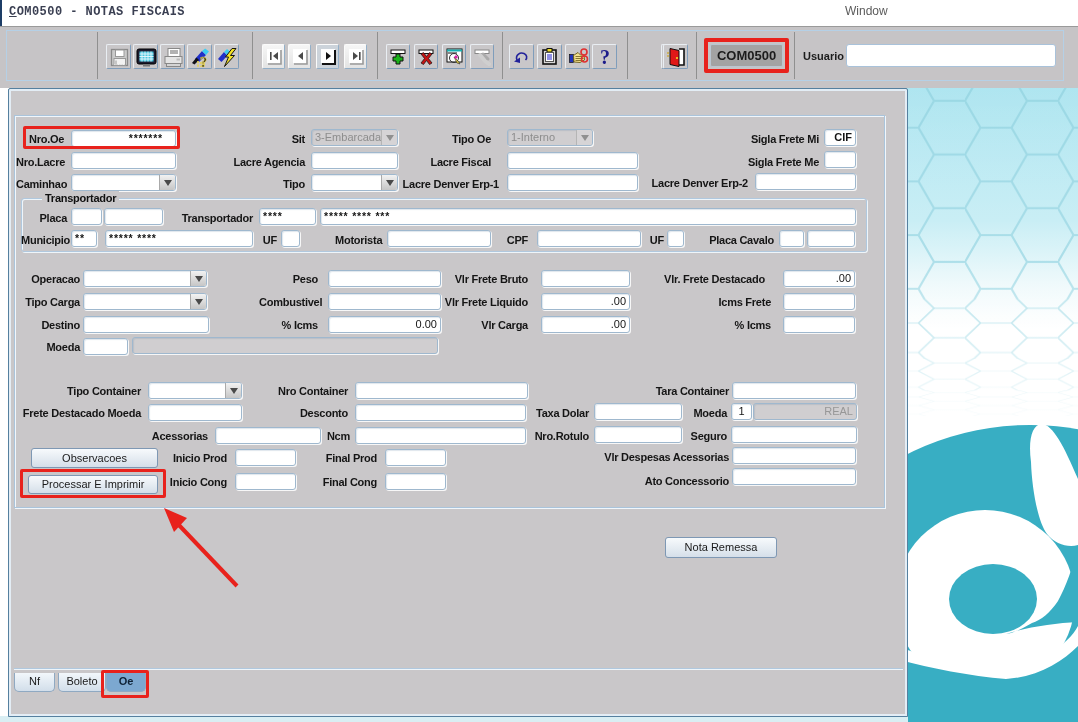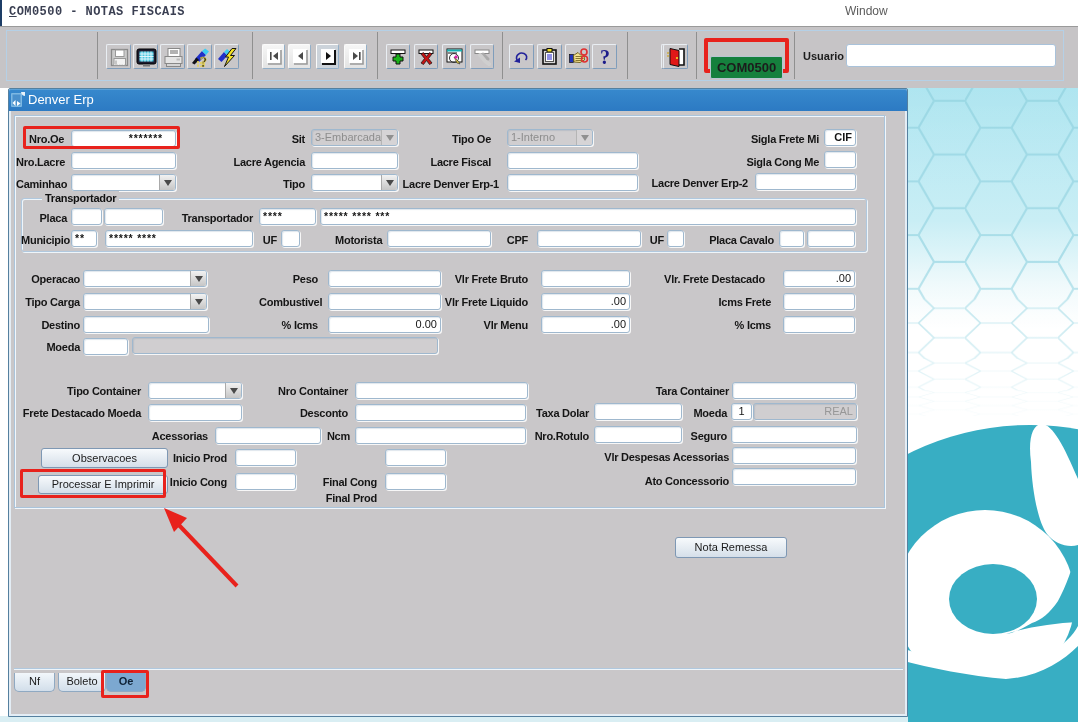--- a/index.html
+++ b/index.html
@@ -14,21 +14,21 @@
 
 #toolbar { position:absolute; left:0; top:26px; width:1078px; height:62px; background:#c6c4c6; border-top:1px solid #9a9a9a; }
 #tbframe { position:absolute; left:6px; top:3px; width:1058px; height:51px; border:1px solid #b5d0e6; }
 .tsep { position:absolute; top:5px; width:1px; height:47px; background:#8f8f8f; }
 .tbtn { position:absolute; top:17px; width:25px; height:25px; background:#c9c7c9; border-radius:2px;
   border-top:1px solid #e9eef3; border-left:1px solid #e9eef3; border-right:1px solid #7f9dbb; border-bottom:1px solid #7f9dbb; }
 .tbtn svg { position:absolute; left:2px; top:2px; }
 .navb { background:linear-gradient(#f6f6f6,#e3e3e3); border-color:#fbfbfb #93afc8 #93afc8 #fbfbfb; }
 
 #redbox1 { position:absolute; left:704px; top:38px; width:85px; height:35px; border:4px solid #e8221c; border-radius:2px; }
-#com0500 { position:absolute; left:710px; top:56px; width:73px; height:23px; background:#15803d; border:1px solid #b9c6d2; border-radius:2px;
+#com0500 { position:absolute; left:710px; top:44px; width:73px; height:23px; background:#a3a3a3; border:1px solid #b9c6d2; border-radius:2px;
   font-size:13px; font-weight:bold; color:#1c1c1c; text-align:center; line-height:21px; }
 #usuario_l { position:absolute; left:803px; top:50px; font-size:11px; font-weight:bold; color:#1c1c1c; }
 #usuario_f { position:absolute; left:846px; top:44px; width:210px; height:23px; background:#fff; border:1px solid #a9c2da; border-radius:3px; }
 
 #art { position:absolute; left:900px; top:84px; width:178px; height:638px; overflow:hidden; background:#fff; }
 #botstrip { position:absolute; left:0px; top:716px; width:908px; height:6px; background:#d9eef3; }
 
 #win { position:absolute; left:8px; top:88px; width:900px; height:629px; background:#c9c7c9;
   border:1px solid #55809f; box-shadow:inset 0 0 0 2px #e3edf5; border-radius:2px 2px 0 0; }
 #titlebar { position:absolute; left:0px; top:0px; width:898px; height:22px; background:linear-gradient(#3789cd,#2c7ac3); border-radius:2px 2px 0 0; box-shadow:inset 0 1px 0 #5ba1d8; }
@@ -46,21 +46,21 @@
 .num { text-align:right; }
 .ast { font-weight:bold; letter-spacing:0.8px; font-size:10.5px; }
 .dd { position:absolute; height:17px; background:#fff; border:1px solid #9fb8ce; border-radius:3px;
   box-shadow:inset 1px 1px 1px rgba(110,140,170,.22), 1px 1px 0 rgba(255,255,255,.85); font-size:11px; color:#141414; line-height:15px; padding:0 3px; }
 .dd i { position:absolute; right:0px; top:0px; width:16px; height:15px; background:linear-gradient(#f2f2f2,#c6c6c6); border-left:1px solid #aaa; border-radius:0 2px 2px 0; }
 .dd i:after { content:""; position:absolute; left:4px; top:5px; border:4px solid transparent; border-top:6px solid #4a4a4a; }
 .ddg { background:#d0ced0; color:#8d8d8d; }
 .ddg i { background:#d6d4d6; border-left:1px solid #b5b5b5; }
 .ddg i:after { border-top-color:#909090; }
 .btn { position:absolute; background:linear-gradient(#f7fafc,#d5dfe9); border:1px solid #7e98b4; border-radius:3px;
-  font-size:11px; color:#1a1a1a; text-align:center;margin-left:10px; }
+  font-size:11px; color:#1a1a1a; text-align:center; }
 .redbox { position:absolute; border:4px solid #e8221c; border-radius:2px; }
 
 #tabline { position:absolute; left:5px; top:579px; width:889px; height:2px; border-top:1px solid #b0c8de; border-bottom:1px solid #eef5fa; }
 .tab { position:absolute; top:584px; height:19px; background:linear-gradient(#f2f7fb,#d2deea); border:1px solid #8fa9c2; border-top:none;
   border-radius:0 0 5px 5px; font-size:11px; color:#1a1a1a; text-align:center; line-height:17px; }
 .tabsel { background:#7ca8d0; color:#0e2236; font-weight:bold; }
 </style>
 </head>
 <body>
 
@@ -281,48 +281,38 @@
     <path d="M1,6 h2 M1,9 h2" stroke="#d0a000" stroke-width="1.2"></path>
   </svg>
     </div>
 </div>
 <div id="redbox1"></div>
 <div id="com0500">COM0500</div>
 <div id="usuario_l">Usuario</div>
 <div id="usuario_f"></div>
 
 <div id="win">
-  <div id="titlebar">
-    <div id="ticon"><svg width="15" height="16" viewBox="0 0 15 16">
-      <rect x="0" y="1" width="11" height="14" rx="1" fill="#7db8e3"></rect>
-      <rect x="1.5" y="2.5" width="8" height="11" fill="#4a90cc"></rect>
-      <path d="M10,0 l4,0 l0,4 l-2,-0.5 l-1.5,-1.5 Z" fill="#e8f2fa"></path>
-      <path d="M4.5,8 l-3,3 l3,3 z" fill="#fff"></path>
-      <path d="M6,9 l3.5,2.5 l-3.5,2.5 z" fill="#fff"></path>
-    </svg></div>
-    <div id="titletxt">Denver Erp</div>
-  </div>
   <div id="panel"></div>
 
   <div class="lbl" style="left:20px; width:34px; top:44px;">Nro.Oe</div>
   <div class="fld ast" style="left:62px; top:41px; width:105px; text-align:right; padding-right:12px;">*******</div>
   <div class="redbox" style="left:14px; top:37px; width:157px; height:23px; border-width:3px;"></div>
   <div class="lbl" style="left:266px; width:30px; top:44px;">Sit</div>
   <div class="dd ddg" style="left:302px; top:40px; width:87px;">3-Embarcada<i></i></div>
   <div class="lbl" style="left:418px; width:64px; top:44px;">Tipo Oe</div>
   <div class="dd ddg" style="left:498px; top:40px; width:86px;">1-Interno<i></i></div>
   <div class="lbl" style="left:680px; width:130px; top:44px;">Sigla Frete Mi</div>
   <div class="fld num" style="left:815px; top:40px; width:32px; font-weight:bold;">CIF</div>
   <div class="lbl" style="left:7px; width:47px; top:67px;">Nro.Lacre</div>
   <div class="fld" style="left:62px; top:63px; width:105px;"></div>
   <div class="lbl" style="left:180px; width:116px; top:67px;">Lacre Agencia</div>
   <div class="fld" style="left:302px; top:63px; width:87px;"></div>
   <div class="lbl" style="left:418px; width:64px; top:67px;">Lacre Fiscal</div>
   <div class="fld" style="left:498px; top:63px; width:131px;"></div>
-  <div class="lbl" style="left:680px; width:130px; top:67px;">Sigla Cong Me</div>
+  <div class="lbl" style="left:680px; width:130px; top:67px;">Sigla Frete Me</div>
   <div class="fld" style="left:815px; top:62px; width:32px;"></div>
   <div class="lbl" style="left:7px; width:47px; top:89px;">Caminhao</div>
   <div class="dd" style="left:62px; top:85px; width:105px;">
       <i></i>
     </div>
   <div class="lbl" style="left:266px; width:30px; top:89px;">Tipo</div>
   <div class="dd" style="left:302px; top:85px; width:87px;">
       <i></i>
     </div>
   <div class="lbl" style="left:380px; width:110px; top:89px;">Lacre Denver Erp-1</div>
@@ -371,21 +361,21 @@
   <div class="lbl" style="left:250px; width:59px; top:207px;">Combustivel</div>
   <div class="fld" style="left:319px; top:204px; width:113px;"></div>
   <div class="lbl" style="left:429px; width:90px; top:207px;">Vlr Frete Liquido</div>
   <div class="fld num" style="left:532px; top:204px; width:89px;">.00</div>
   <div class="lbl" style="left:699px; width:63px; top:207px;">Icms Frete</div>
   <div class="fld" style="left:774px; top:204px; width:72px;"></div>
   <div class="lbl" style="left:21px; width:50px; top:230px;">Destino</div>
   <div class="fld" style="left:74px; top:227px; width:126px;"></div>
   <div class="lbl" style="left:259px; width:50px; top:230px;">% Icms</div>
   <div class="fld num" style="left:319px; top:227px; width:113px;">0.00</div>
-  <div class="lbl" style="left:429px; width:90px; top:230px;">Vlr Menu</div>
+  <div class="lbl" style="left:429px; width:90px; top:230px;">Vlr Carga</div>
   <div class="fld num" style="left:532px; top:227px; width:89px;">.00</div>
   <div class="lbl" style="left:699px; width:63px; top:230px;">% Icms</div>
   <div class="fld" style="left:774px; top:227px; width:72px;"></div>
   <div class="lbl" style="left:21px; width:50px; top:252px;">Moeda</div>
   <div class="fld" style="left:74px; top:249px; width:45px;"></div>
   <div class="fld fldg" style="left:123px; top:248px; width:306px;"></div>
 
   <div class="lbl" style="left:42px; width:90px; top:296px;">Tipo Container</div>
   <div class="dd" style="left:139px; top:293px; width:94px;">
       <i></i>
@@ -407,21 +397,21 @@
   <div class="fld" style="left:206px; top:338px; width:106px;"></div>
   <div class="lbl" style="left:301px; width:40px; top:341px;">Ncm</div>
   <div class="fld" style="left:346px; top:338px; width:171px;"></div>
   <div class="lbl" style="left:510px; width:70px; top:341px;">Nro.Rotulo</div>
   <div class="fld" style="left:585px; top:337px; width:88px;"></div>
   <div class="lbl" style="left:648px; width:70px; top:341px;">Seguro</div>
   <div class="fld" style="left:722px; top:337px; width:126px;"></div>
   <div class="btn" style="left:22px; top:359px; width:127px; height:20px; line-height:18px;">Observacoes</div>
   <div class="lbl" style="left:148px; width:70px; top:363px;">Inicio Prod</div>
   <div class="fld" style="left:226px; top:360px; width:61px;"></div>
-  <div class="lbl" style="left:298px; width:70px; top:363px;margin-top:40px;">Final Prod</div>
+  <div class="lbl" style="left:298px; width:70px; top:363px;">Final Prod</div>
   <div class="fld" style="left:376px; top:360px; width:61px;"></div>
   <div class="lbl" style="left:580px; width:140px; top:362px;">Vlr Despesas Acessorias</div>
   <div class="fld" style="left:723px; top:358px; width:124px;"></div>
   <div class="btn" style="left:19px; top:386px; width:130px; height:19px; line-height:17px;">Processar E Imprimir</div>
   <div class="redbox" style="left:11px; top:380px; width:146px; height:29px; border-width:3px;"></div>
   <div class="lbl" style="left:148px; width:70px; top:387px;">Inicio Cong</div>
   <div class="fld" style="left:226px; top:384px; width:61px;"></div>
   <div class="lbl" style="left:298px; width:70px; top:387px;">Final Cong</div>
   <div class="fld" style="left:376px; top:384px; width:61px;"></div>
   <div class="lbl" style="left:580px; width:140px; top:386px;">Ato Concessorio</div>

